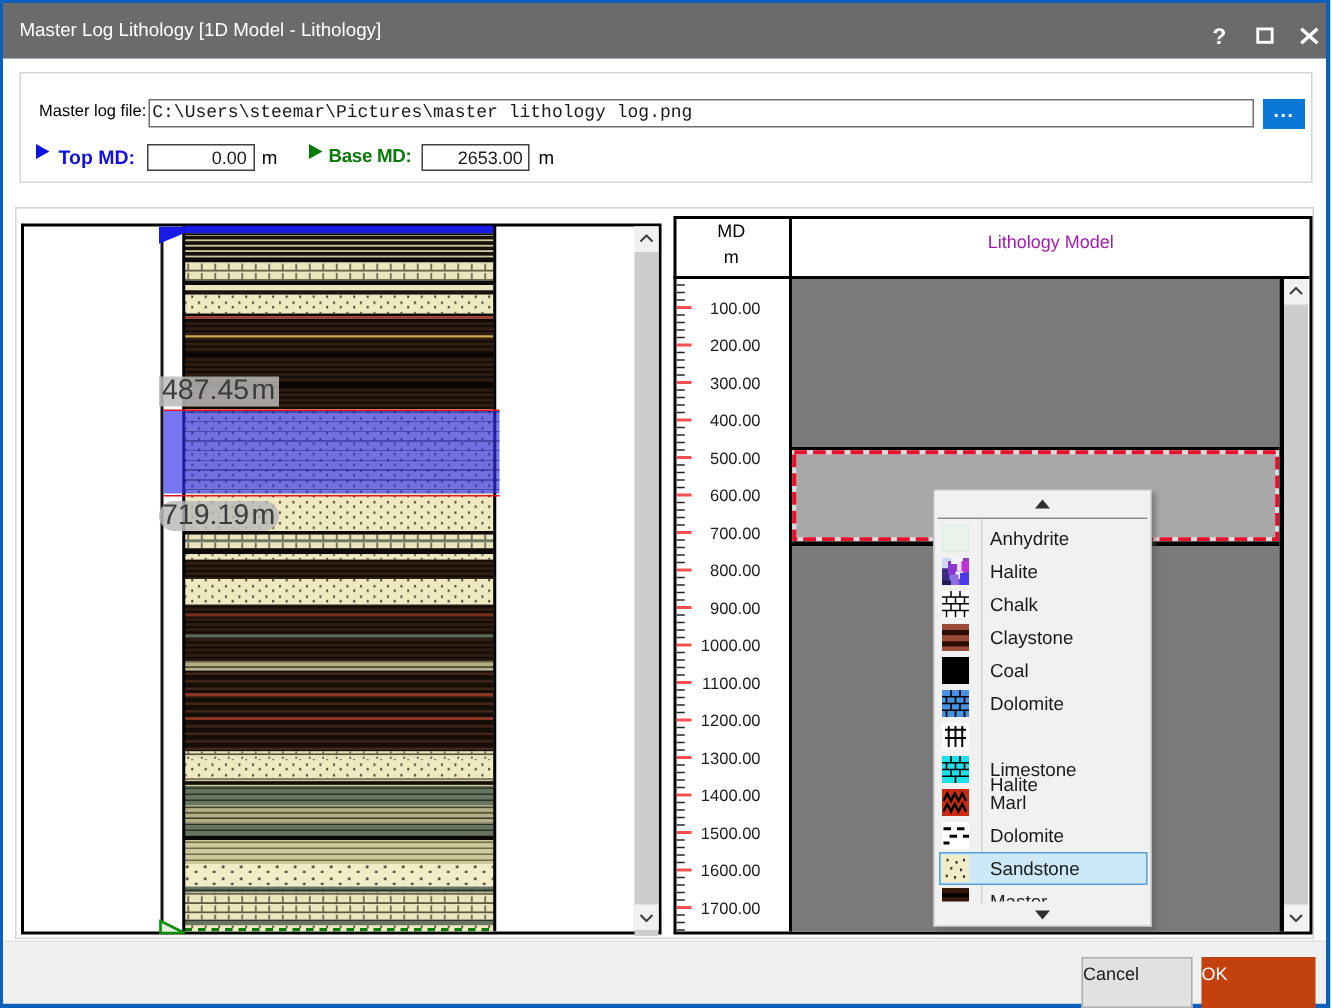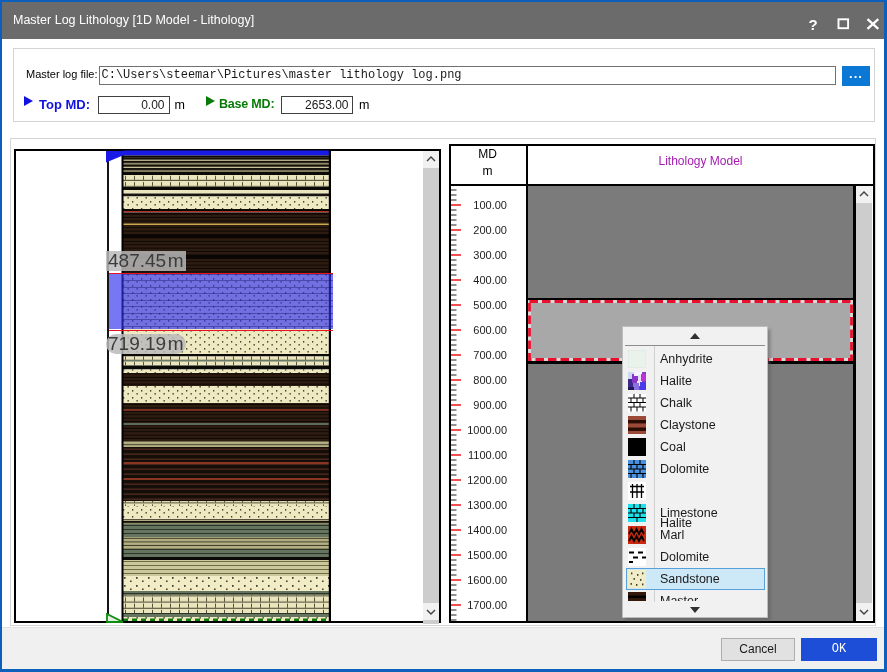--- a/index.html
+++ b/index.html
@@ -17,23 +17,23 @@
 .tri-blue { position:absolute; width:0; height:0; border-left:9px solid #1212e0; border-top:5.5px solid transparent; border-bottom:5.5px solid transparent; }
 .tri-green { position:absolute; width:0; height:0; border-left:9px solid #087a08; border-top:5.5px solid transparent; border-bottom:5.5px solid transparent; }
 .dots-btn { position:absolute; left:840px; top:27px; width:28px; height:19.5px; background:#0a78d4; color:#fff; font-size:13px; text-align:center; line-height:16px; font-weight:bold; letter-spacing:1px; }
 
 .mainbox { position:absolute; left:8px; top:99px; width:866px; height:488px; border:1px solid #d4d4d4; background:#fff; }
 
 .leftpanel { position:absolute; left:12px; top:110px; width:427px; height:474px; border:2px solid #000; background:#fff; }
 
 .table { position:absolute; left:447px; top:105px; width:426px; height:479px; border:2px solid #000; background:#fff; }
 .footer { position:absolute; left:0; top:588px; width:882px; height:42px; background:#f0f0f0; border-top:1px solid #e2e2e2; }
-.btn { position:absolute; top:599px; height:23px; font-size:12px; text-align:center; line-height:21px; }
+.btn { position:absolute; top:599px; height:34px; font-size:12px; text-align:left; line-height:21px; }
 .btn-cancel { left:719px; width:74px; background:#e1e1e1; border:1px solid #adadad; color:#1a1a1a; }
-.btn-ok { left:799px; width:76px; background:#1d4ed8; color:#fff; line-height:23px;font-family:Liberation Mono, monospace; }
+.btn-ok { left:799px; width:76px; background:#c2410c; color:#fff; line-height:23px; }
 .abs { position:absolute; }
 </style>
 </head>
 <body>
 <div id="root">
   <div class="titlebar">
     <div class="title">Master Log Lithology [1D Model - Lithology]</div>
     <div class="qmark">?</div>
     <svg class="abs" style="left:835px;top:16px" width="13" height="12" viewBox="0 0 13 12">
       <rect x="1.5" y="1.3" width="9.6" height="8.9" fill="none" stroke="#fff" stroke-width="1.9"></rect>

